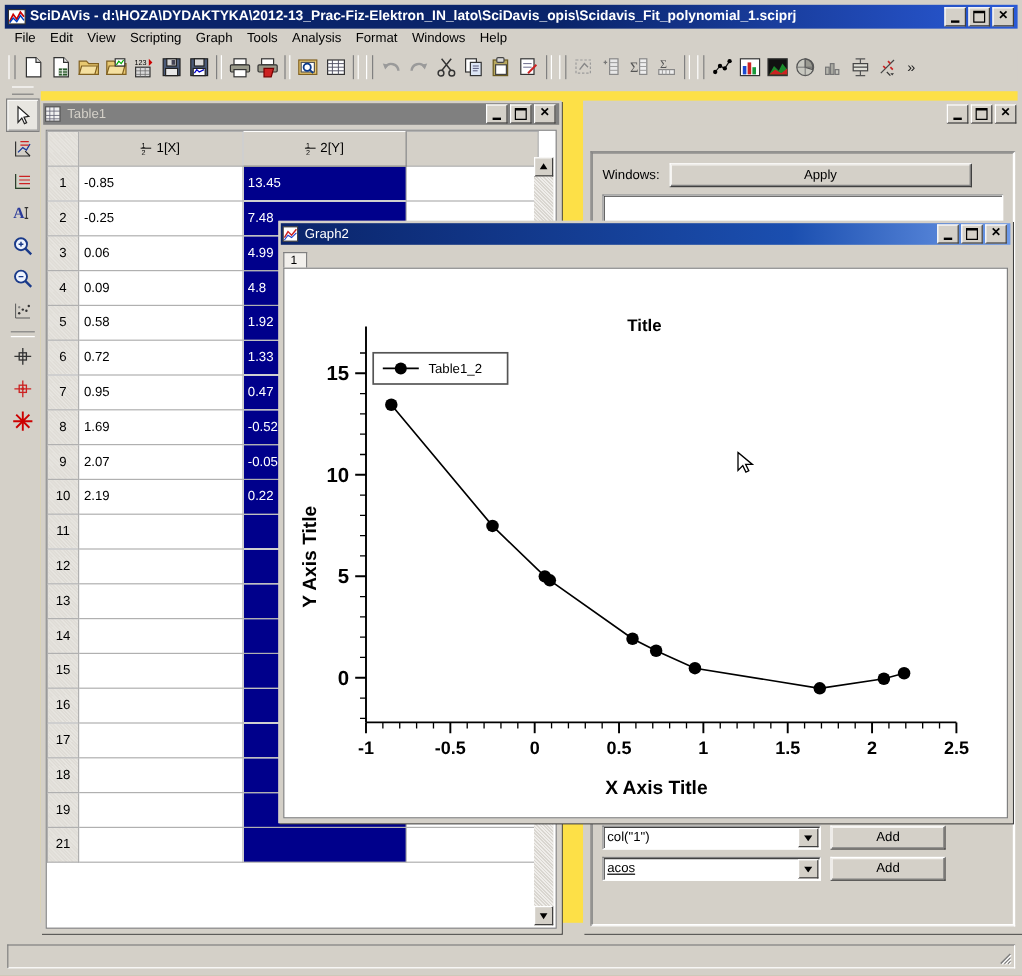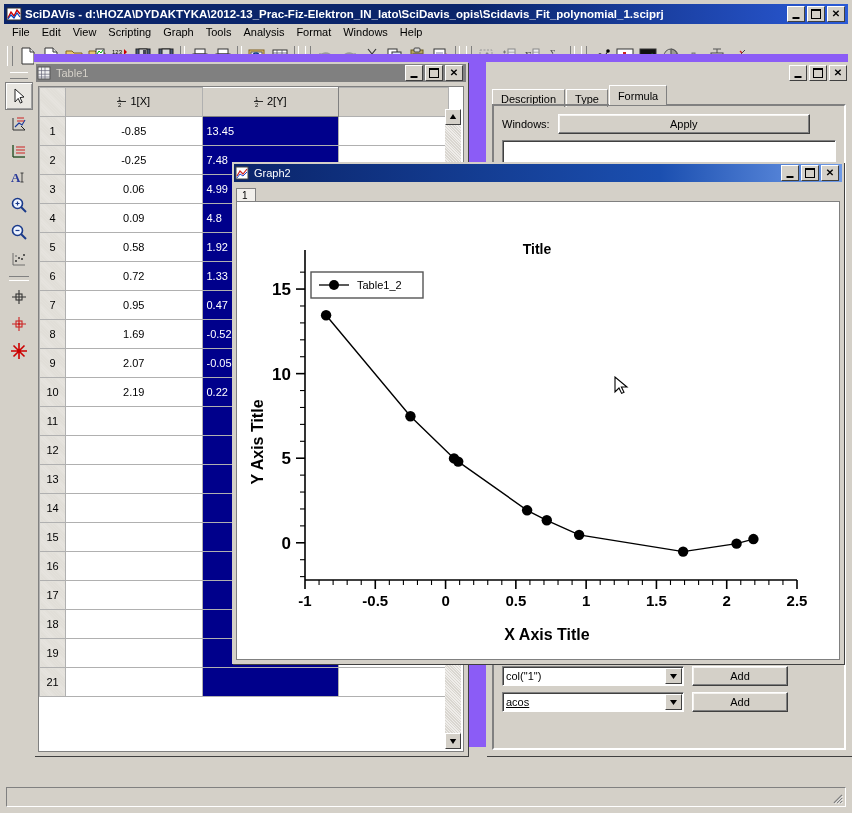--- a/index.html
+++ b/index.html
@@ -47,21 +47,21 @@
   
   .vpal{position:absolute;left:2px;top:68px;width:30px;height:693px;background:#d4d0c8;
         display:flex;flex-direction:column;align-items:center;padding-top:2px;}
   .vgrip{width:18px;height:5px;border-top:1px solid #fff;border-bottom:1px solid #808080;margin-bottom:3px;}
   .vbtn{width:26px;height:26px;display:flex;align-items:center;justify-content:center;margin-bottom:1px;}
   .vbtn.sel{border:1px solid #808080;background:#e8e6e1;
             box-shadow:inset 1px 1px 0 #fff, inset -1px -1px 0 #a0a0a0;}
   .vsep{width:20px;height:3px;border-top:1px solid #808080;border-bottom:1px solid #fff;margin:3px 0;}
 
   
-  .mdi{position:absolute;left:32px;top:52px;width:814px;height:693px;background:#8b5cf6;}
+  .mdi{position:absolute;left:32px;top:74px;width:814px;height:693px;background:#fde047;}
 
   
   .cwin{position:absolute;background:#d4d0c8;border:2px solid #d4d0c8;
         box-shadow:1px 1px 0 #404040;}
   .cbar{height:18px;display:flex;align-items:center;font-size:11px;}
   .cbar.inactive{background:#808080;color:#d4d0c8;}
   .cbar.active{background:linear-gradient(to right,#0a246a 0%,#1b4fb0 70%,#6e9ae8 100%);color:#fff;}
   .cbar .ctext{flex:1 1 auto;padding-left:3px;white-space:nowrap;overflow:hidden;}
   .cbar .cicon{width:14px;height:14px;margin:0 2px 0 1px;flex:0 0 auto;}
 
@@ -71,21 +71,21 @@
             border:1px solid #808080;box-sizing:border-box;overflow:hidden;}
   table.grid{border-collapse:collapse;table-layout:fixed;width:410px;}
   table.grid th,table.grid td{border:1px solid #b0b0b0;font-size:11px;font-weight:normal;
       height:29px;box-sizing:border-box;padding:0 4px;overflow:hidden;white-space:nowrap;}
   th.colhdr{background:#d4d0c8;text-align:center;font-weight:bold;border:1px solid #fff;
       border-right-color:#808080;border-bottom-color:#808080;}
   th.colhdr .fr{display:inline-block;vertical-align:-2px;margin-right:2px;}
   th.rowhdr{width:26px;background:#e4e2dd;text-align:center;font-weight:bold;font-size:11px;
       border:1px solid #fff;border-right-color:#808080;border-bottom-color:#808080;
       background-image:repeating-linear-gradient(45deg,#dedbd5 0 1px,#e8e6e1 1px 2px);}
-  td.cx{width:152px;background:#fff;color:#000;text-align:center;}
+  td.cx{width:152px;background:#fff;color:#000;}
   td.cy{width:122px;background:#00008b;color:#fff;}
   td.cy.empty{background:#00008b;}
   td.blank{background:#fff;}
   .vscroll{position:absolute;right:2px;top:22px;bottom:2px;width:16px;background:#d4d0c8;
            background-image:repeating-linear-gradient(45deg,#d9d6d0 0 1px,#efedea 1px 2px);}
   .sarrow{width:16px;height:16px;background:#d4d0c8;border:1px solid #fff;
           border-right-color:#404040;border-bottom-color:#404040;display:flex;
           align-items:center;justify-content:center;box-sizing:border-box;}
   .sarrow.bot{position:absolute;bottom:0;}
 
@@ -684,25 +684,20 @@
             </span>
           <span class="wbtn max">
               <i></i>
             </span>
           <span class="wbtn">
               <i style="font-size:10px;line-height:1;">✕</i>
             </span>
         </span>
       </div>
 
-      <div class="tabstrip">
-        <span class="ptab">Description</span>
-        <span class="ptab">Type</span>
-        <span class="ptab active">Formula</span>
-      </div>
 
       <div class="panelbox">
         <div class="panelbox2">
           <div class="frow">
             <span class="flabel">Windows:</span>
             <span class="btn" style="flex:1 1 auto;max-width:252px;">Apply</span>
           </div>
 
           <div class="txtfield" style="height:520px;width:100%;"></div>
 

